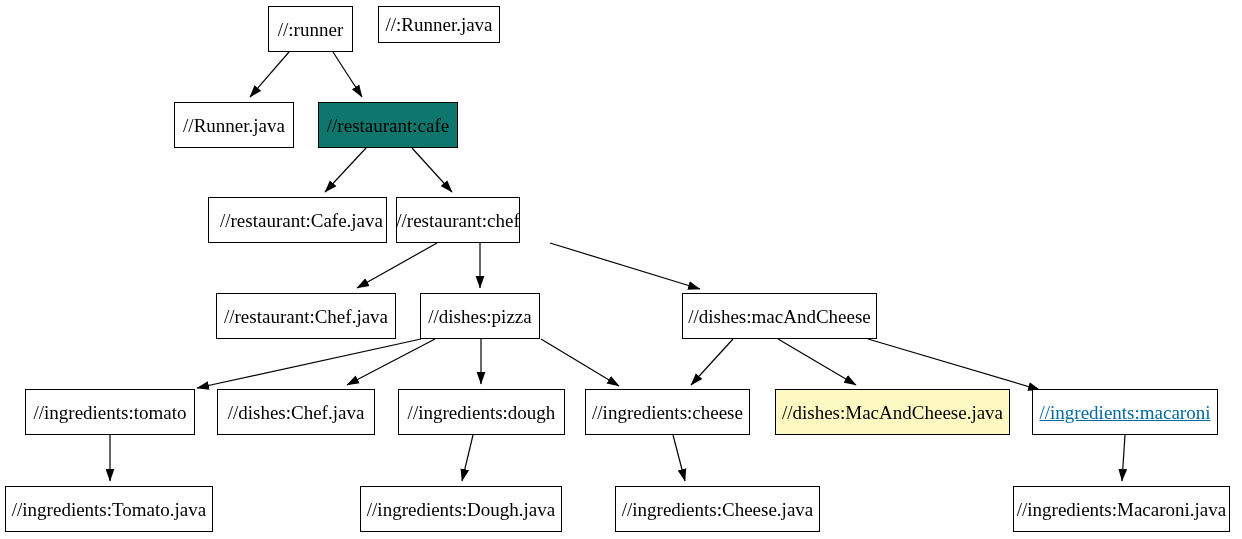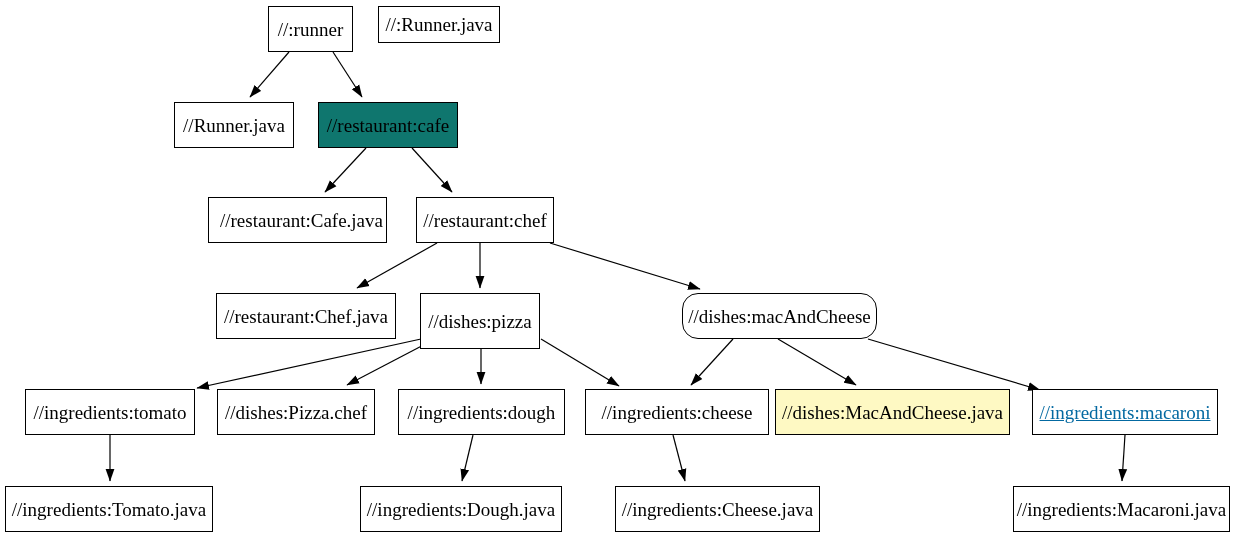--- a/index.html
+++ b/index.html
@@ -68,28 +68,28 @@
         <line x1="673" y1="435" x2="685" y2="481" stroke="#000000" stroke-width="1.2" marker-end="url(#arrowhead)"></line>
         <line x1="1125" y1="435" x2="1122" y2="481" stroke="#000000" stroke-width="1.2" marker-end="url(#arrowhead)"></line>
       </g>
   </svg>
 
   <div class="node" style="left: 268px; top: 6px; width: 85px; height: 46px; border-color: rgb(0, 0, 0); background: rgb(255, 255, 255); color: rgb(0, 0, 0);">//:runner</div>
   <div class="node" style="left: 378px; top: 6px; width: 122px; height: 37px; border-color: rgb(0, 0, 0); background: rgb(255, 255, 255); color: rgb(0, 0, 0);">//:Runner.java</div>
   <div class="node" style="left: 174px; top: 102px; width: 120px; height: 46px; border-color: rgb(0, 0, 0); background: rgb(255, 255, 255); color: rgb(0, 0, 0);">//Runner.java</div>
   <div class="node" style="left: 318px; top: 102px; width: 140px; height: 46px; border-color: rgb(0, 0, 0); background: #0f766e; color: rgb(0, 0, 0);">//restaurant:cafe</div>
   <div class="node" style="left: 208px; top: 197px; width: 179px; height: 46px; border-color: rgb(0, 0, 0); background: rgb(255, 255, 255); color: rgb(0, 0, 0); padding-left: 8px;">//restaurant:Cafe.java</div>
-  <div class="node" style="left: 416px; top: 197px; width: 138px; height: 46px; border-color: rgb(0, 0, 0); background: rgb(255, 255, 255); color: rgb(0, 0, 0);">//restaurant:chef</div>
+  <div class="node" style="left: 396px; top: 197px; width: 124px; height: 46px; border-color: rgb(0, 0, 0); background: rgb(255, 255, 255); color: rgb(0, 0, 0);">//restaurant:chef</div>
   <div class="node" style="left: 216px; top: 293px; width: 180px; height: 46px; border-color: rgb(0, 0, 0); background: rgb(255, 255, 255); color: rgb(0, 0, 0);">//restaurant:Chef.java</div>
-  <div class="node" style="left: 420px; top: 293px; width: 120px; height: 56px; border-color: rgb(0, 0, 0); background: rgb(255, 255, 255); color: rgb(0, 0, 0);">//dishes:pizza</div>
-  <div class="node" style="left: 682px; top: 293px; width: 195px; height: 46px; border-color: rgb(0, 0, 0); background: rgb(255, 255, 255); color: rgb(0, 0, 0); border-radius: 16px;">//dishes:macAndCheese</div>
+  <div class="node" style="left: 420px; top: 293px; width: 120px; height: 46px; border-color: rgb(0, 0, 0); background: rgb(255, 255, 255); color: rgb(0, 0, 0);">//dishes:pizza</div>
+  <div class="node" style="left: 682px; top: 293px; width: 195px; height: 46px; border-color: rgb(0, 0, 0); background: rgb(255, 255, 255); color: rgb(0, 0, 0);">//dishes:macAndCheese</div>
   <div class="node" style="left: 25px; top: 389px; width: 170px; height: 46px; border-color: rgb(0, 0, 0); background: rgb(255, 255, 255); color: rgb(0, 0, 0);">//ingredients:tomato</div>
-  <div class="node" style="left: 217px; top: 389px; width: 158px; height: 46px; border-color: rgb(0, 0, 0); background: rgb(255, 255, 255); color: rgb(0, 0, 0);">//dishes:Pizza.chef</div>
+  <div class="node" style="left: 217px; top: 389px; width: 158px; height: 46px; border-color: rgb(0, 0, 0); background: rgb(255, 255, 255); color: rgb(0, 0, 0);">//dishes:Chef.java</div>
   <div class="node" style="left: 398px; top: 389px; width: 167px; height: 46px; border-color: rgb(0, 0, 0); background: rgb(255, 255, 255); color: rgb(0, 0, 0);">//ingredients:dough</div>
-  <div class="node" style="left: 585px; top: 389px; width: 184px; height: 46px; border-color: rgb(0, 0, 0); background: rgb(255, 255, 255); color: rgb(0, 0, 0);">//ingredients:cheese</div>
+  <div class="node" style="left: 585px; top: 389px; width: 165px; height: 46px; border-color: rgb(0, 0, 0); background: rgb(255, 255, 255); color: rgb(0, 0, 0);">//ingredients:cheese</div>
   <div class="node" style="left: 775px; top: 389px; width: 235px; height: 46px; border-color: rgb(0, 0, 0); background: #fef9c3; color: rgb(0, 0, 0);">//dishes:MacAndCheese.java</div>
   <div class="node" style="left: 1032px; top: 389px; width: 186px; height: 46px; border-color: rgb(0, 0, 0); background: rgb(255, 255, 255); color: #0369a1; text-decoration: underline;">//ingredients:macaroni</div>
   <div class="node" style="left: 5px; top: 486px; width: 208px; height: 46px; border-color: rgb(0, 0, 0); background: rgb(255, 255, 255); color: rgb(0, 0, 0);">//ingredients:Tomato.java</div>
   <div class="node" style="left: 360px; top: 486px; width: 202px; height: 46px; border-color: rgb(0, 0, 0); background: rgb(255, 255, 255); color: rgb(0, 0, 0);">//ingredients:Dough.java</div>
   <div class="node" style="left: 583px; top: 486px; width: 205px; height: 46px; border-color: rgb(0, 0, 0); background: rgb(255, 255, 255); color: rgb(0, 0, 0); margin-left: 32px;">//ingredients:Cheese.java</div>
   <div class="node" style="left: 1013px; top: 486px; width: 217px; height: 46px; border-color: rgb(0, 0, 0); background: rgb(255, 255, 255); color: rgb(0, 0, 0);">//ingredients:Macaroni.java</div>
 
 </div>
 
 </body></html>

